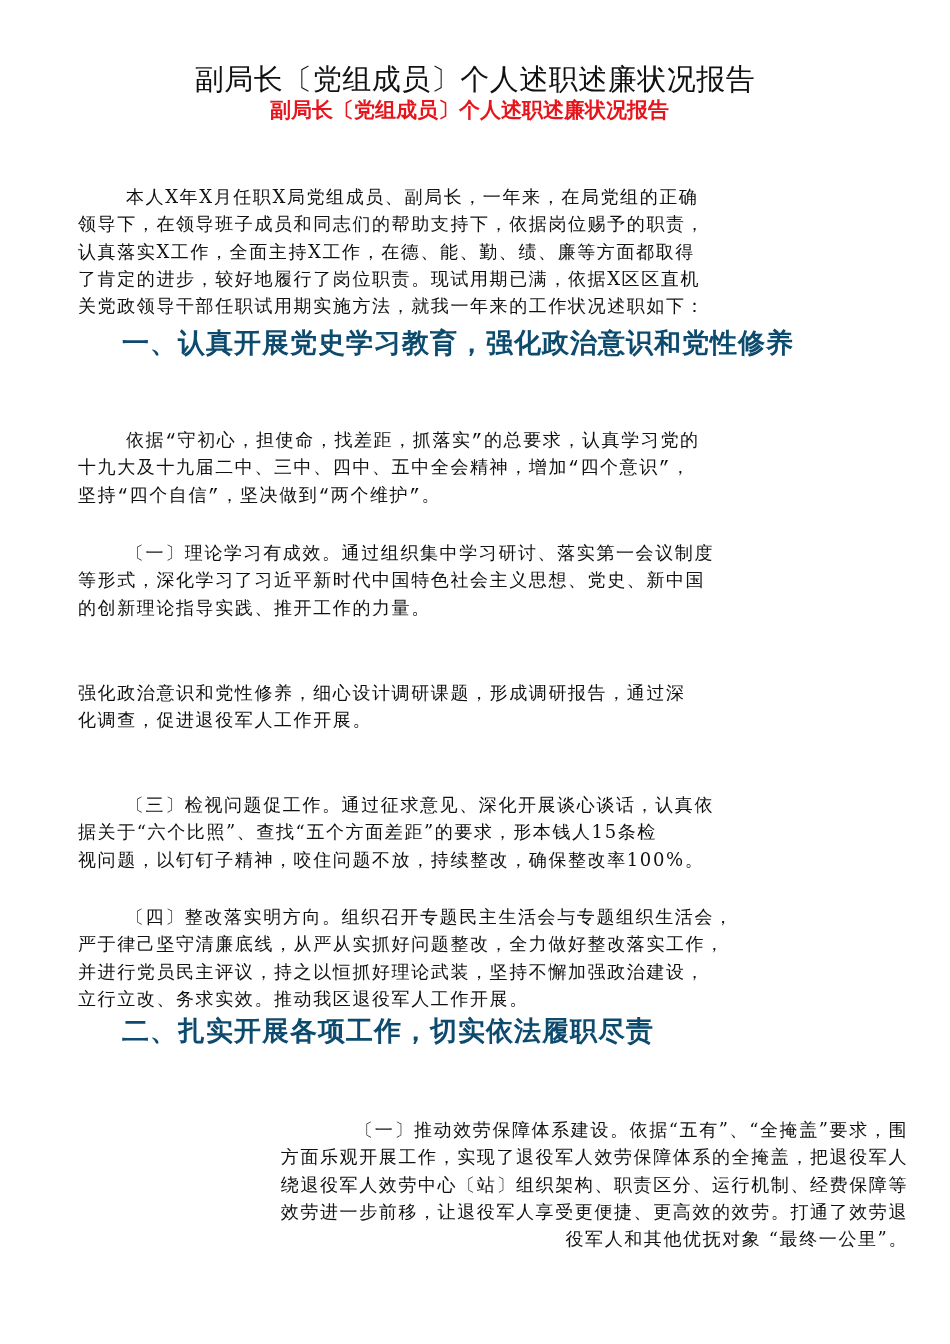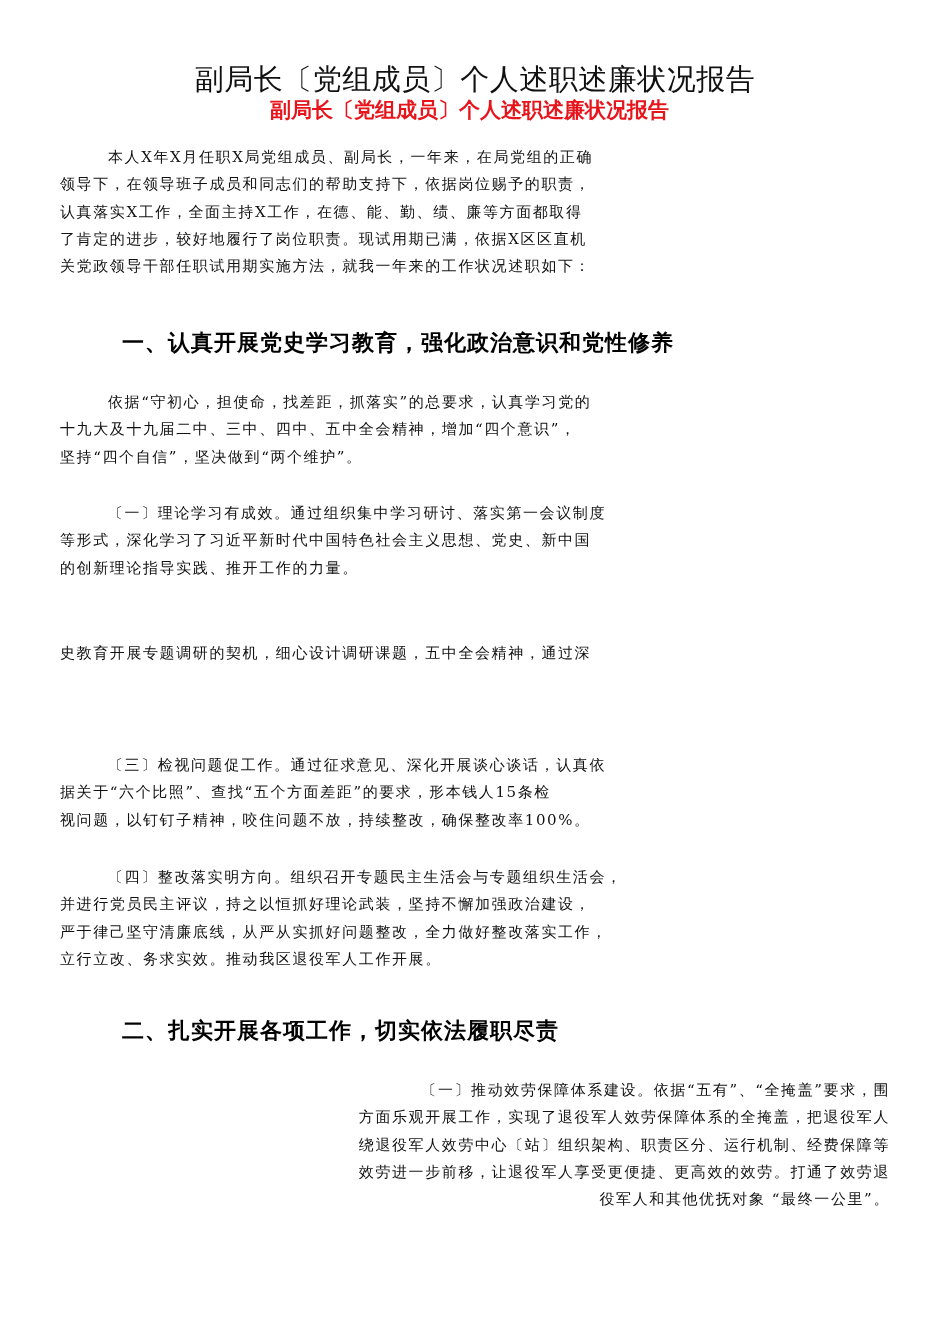--- a/index.html
+++ b/index.html
@@ -38,42 +38,43 @@
       top: 97px;
       font-family: "DejaVu Sans", "Liberation Sans", sans-serif;
       font-weight: bold;
       font-size: 21px;
       line-height: 26px;
       color: #e8141b;
       white-space: nowrap;
     }
     .para {
       position: absolute;
-      left: 60px;
+      left: 78px;
       width: 830px;
-      font-size: 15px;
+      font-size: 18px;
       line-height: 27.3px;
       color: #111111;
       letter-spacing: 1.6px;
+      margin-top: 39px;
     }
     .line {
       display: block;
       white-space: nowrap;
     }
     .line.indent {
       padding-left: 48px;
     }
     .heading {
       position: absolute;
       left: 122px;
       font-family: "DejaVu Sans", "Liberation Sans", sans-serif;
       font-weight: bold;
-      font-size: 22px;
+      font-size: 27px;
       line-height: 34px;
-      color: #000000;
+      color: #0c4a6e;
       white-space: nowrap;
       letter-spacing: 1px;
     }
   </style>
 </head>
 <body>
 
 <div class="page">
 
   <div class="title">副局长〔党组成员〕个人述职述廉状况报告</div>
@@ -82,46 +83,47 @@
   <div class="para" style="top:144px;">
     <span class="line indent">本人X年X月任职X局党组成员、副局长，一年来，在局党组的正确</span>
     <span class="line">领导下，在领导班子成员和同志们的帮助支持下，依据岗位赐予的职责，</span>
     <span class="line">认真落实X工作，全面主持X工作，在德、能、勤、绩、廉等方面都取得</span>
     <span class="line">了肯定的进步，较好地履行了岗位职责。现试用期已满，依据X区区直机</span>
     <span class="line">关党政领导干部任职试用期实施方法，就我一年来的工作状况述职如下：</span>
   </div>
 
   <div class="heading" style="top:326px;">一、认真开展党史学习教育，强化政治意识和党性修养</div>
 
-  <div class="para" style="top:389px;">
+  <div class="para" style="top:389px;font-family:Liberation Mono, monospace;">
     <span class="line indent">依据“守初心，担使命，找差距，抓落实”的总要求，认真学习党的</span>
     <span class="line">十九大及十九届二中、三中、四中、五中全会精神，增加“四个意识”，</span>
     <span class="line">坚持“四个自信”，坚决做到“两个维护”。</span>
   </div>
 
   <div class="para" style="top:500px;">
     <span class="line indent">〔一〕理论学习有成效。通过组织集中学习研讨、落实第一会议制度</span>
     <span class="line">等形式，深化学习了习近平新时代中国特色社会主义思想、党史、新中国</span>
     <span class="line">的创新理论指导实践、推开工作的力量。</span>
   </div>
 
   <div class="para" style="top:640px;">
-    <span class="line">史教育开展专题调研的契机，细心设计调研课题，五中全会精神，通过深</span>
+    <span class="line">强化政治意识和党性修养，细心设计调研课题，形成调研报告，通过深</span>
+    <span class="line">化调查，促进退役军人工作开展。</span>
   </div>
 
   <div class="para" style="top:752px;">
     <span class="line indent">〔三〕检视问题促工作。通过征求意见、深化开展谈心谈话，认真依</span>
     <span class="line">据关于“六个比照”、查找“五个方面差距”的要求，形本钱人15条检</span>
     <span class="line">视问题，以钉钉子精神，咬住问题不放，持续整改，确保整改率100%。</span>
   </div>
 
   <div class="para" style="top:864px;">
     <span class="line indent">〔四〕整改落实明方向。组织召开专题民主生活会与专题组织生活会，</span>
+    <span class="line">严于律己坚守清廉底线，从严从实抓好问题整改，全力做好整改落实工作，</span>
     <span class="line">并进行党员民主评议，持之以恒抓好理论武装，坚持不懈加强政治建设，</span>
-    <span class="line">严于律己坚守清廉底线，从严从实抓好问题整改，全力做好整改落实工作，</span>
     <span class="line">立行立改、务求实效。推动我区退役军人工作开展。</span>
   </div>
 
   <div class="heading" style="top:1014px;">二、扎实开展各项工作，切实依法履职尽责</div>
 
   <div class="para" style="top:1077px;text-align:right;">
     <span class="line indent">〔一〕推动效劳保障体系建设。依据“五有”、“全掩盖”要求，围</span>
     <span class="line">方面乐观开展工作，实现了退役军人效劳保障体系的全掩盖，把退役军人</span>
     <span class="line">绕退役军人效劳中心〔站〕组织架构、职责区分、运行机制、经费保障等</span>
     <span class="line">效劳进一步前移，让退役军人享受更便捷、更高效的效劳。打通了效劳退</span>

